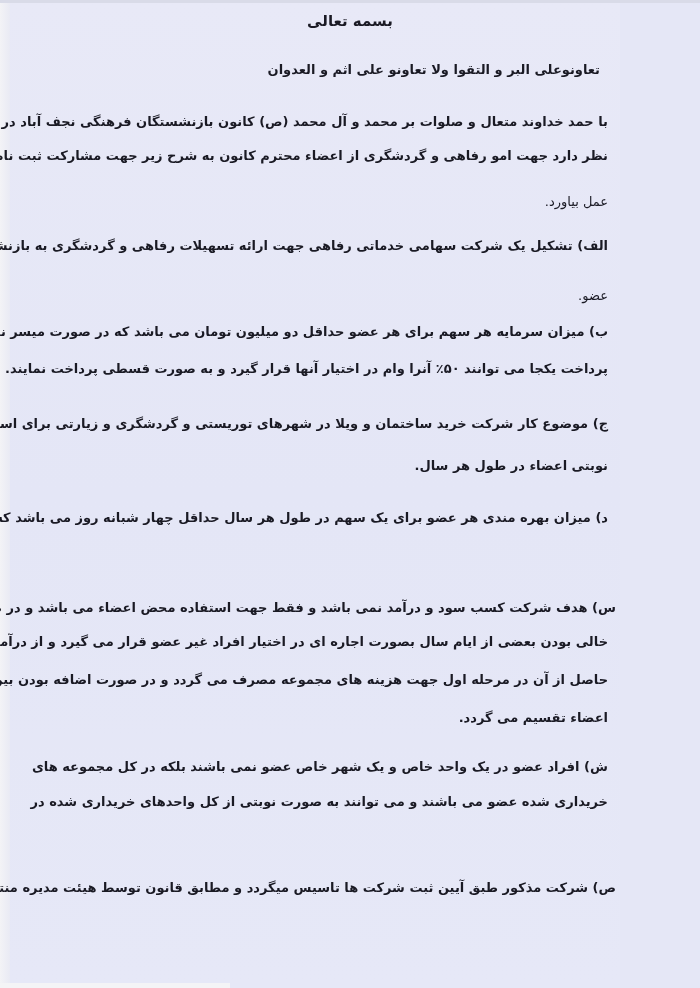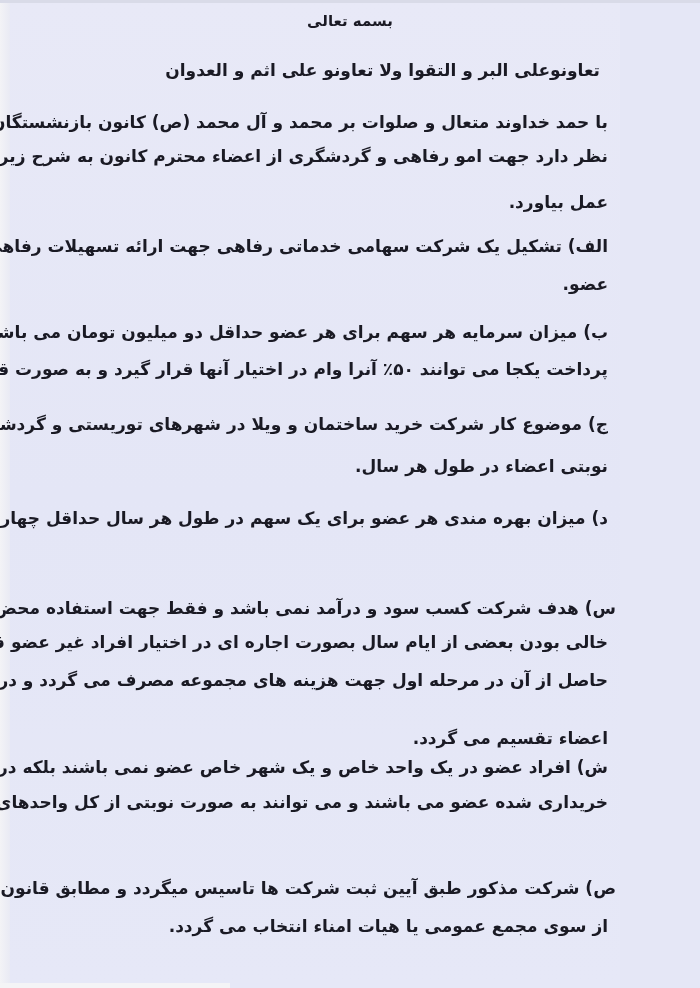--- a/index.html
+++ b/index.html
@@ -38,25 +38,25 @@
       left: 0; bottom: 0;
       width: 230px; height: 5px;
       background: #f4f4f6;
     }
     .line {
       position: absolute;
       right: 12px;
       direction: rtl;
       text-align: right;
       white-space: nowrap;
-      font-size: 17px;
+      font-size: 13px;
       font-weight: bold;
       line-height: 24px;
     }
-    .line.light { font-weight: bold; }
+    .line.light { font-weight: normal; }
     .title {
       position: absolute;
       top: 10px;
       left: 0; width: 700px;
       text-align: center;
       direction: rtl;
       font-size: 15px;
       font-weight: bold;
       line-height: 22px;
     }
@@ -71,33 +71,32 @@
 
   <div class="title">بسمه تعالی</div>
 
   <div class="line" style="top:58px; right:20px;">تعاونوعلی البر و التقوا ولا تعاونو علی اثم و العدوان</div>
 
   <div class="line" style="top:110px;">با حمد خداوند متعال و صلوات بر محمد و آل محمد (ص) کانون بازنشستگان فرهنگی نجف آباد در</div>
   <div class="line" style="top:144px;">نظر دارد جهت امو رفاهی و گردشگری از اعضاء محترم کانون به شرح زیر جهت مشارکت ثبت نام به</div>
   <div class="line light" style="top:190px;">عمل بیاورد.</div>
 
   <div class="line" style="top:234px;">الف) تشکیل یک شرکت سهامی خدماتی رفاهی جهت ارائه تسهیلات رفاهی و گردشگری به بازنشستگان</div>
-  <div class="line light" style="top:272px;">عضو.</div>
+  <div class="line light" style="top:284px;">عضو.</div>
 
   <div class="line" style="top:320px;">ب) میزان سرمایه هر سهم برای هر عضو حداقل دو میلیون تومان می باشد که در صورت میسر نبودن</div>
   <div class="line" style="top:357px;">پرداخت یکجا می توانند ۵۰٪ آنرا وام در اختیار آنها قرار گیرد و به صورت قسطی پرداخت نمایند.</div>
 
   <div class="line" style="top:412px;">ج) موضوع کار شرکت خرید ساختمان و ویلا در شهرهای توریستی و گردشگری و زیارتی برای اسکان</div>
   <div class="line" style="top:454px;text-align:right;">نوبتی اعضاء در طول هر سال.</div>
 
   <div class="line" style="top:506px;">د) میزان بهره مندی هر عضو برای یک سهم در طول هر سال حداقل چهار شبانه روز می باشد که به</div>
 
   <div class="line" style="top:596px; right:4px;">س) هدف شرکت کسب سود و درآمد نمی باشد و فقط جهت استفاده محض اعضاء می باشد و در صورت</div>
   <div class="line" style="top:630px;">خالی بودن بعضی از ایام سال بصورت اجاره ای در اختیار افراد غیر عضو قرار می گیرد و از درآمد</div>
   <div class="line" style="top:668px;">حاصل از آن در مرحله اول جهت هزینه های مجموعه مصرف می گردد و در صورت اضافه بودن بین</div>
-  <div class="line" style="top:706px;margin-top:20px;">اعضاء تقسیم می گردد.</div>
+  <div class="line" style="top:706px;">اعضاء تقسیم می گردد.</div>
 
   <div class="line" style="top:755px;">ش) افراد عضو در یک واحد خاص و یک شهر خاص عضو نمی باشند بلکه در کل مجموعه های</div>
   <div class="line" style="top:790px;">خریداری شده عضو می باشند و می توانند به صورت نوبتی از کل واحدهای خریداری شده در</div>
 
   <div class="line" style="top:876px; right:4px;">ص) شرکت مذکور طبق آیین ثبت شرکت ها تاسیس میگردد و مطابق قانون توسط هیئت مدیره منتخب</div>
-  <div class="line" style="top:914px;">از سوی مجمع عمومی یا هیات امناء انتخاب می گردد.</div>
 </div>
 
 </body></html>

